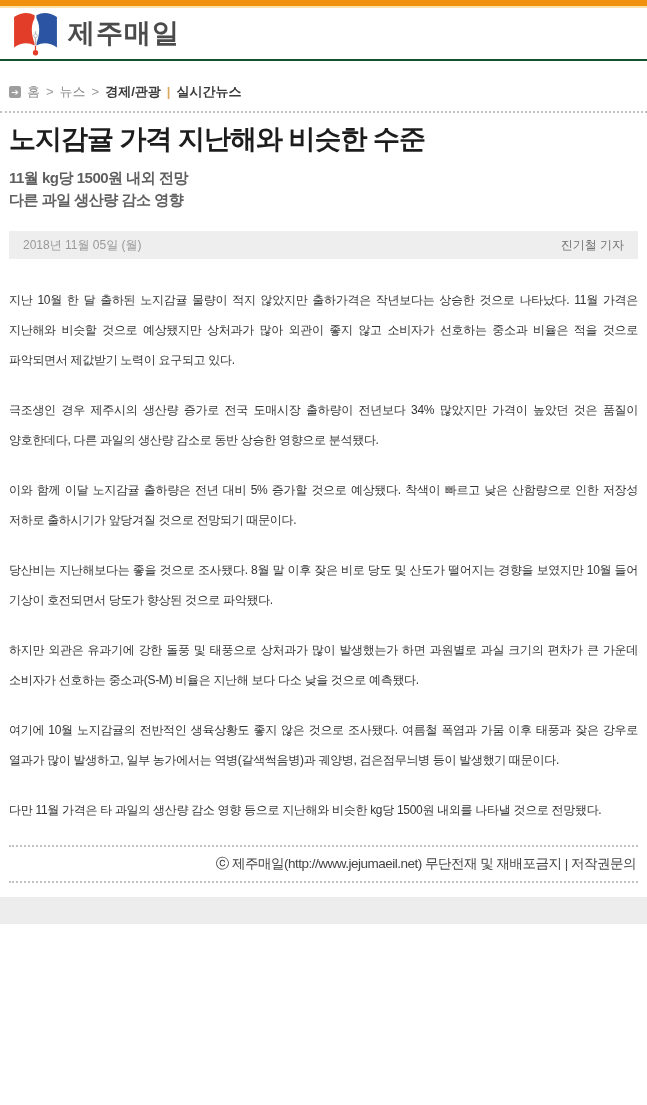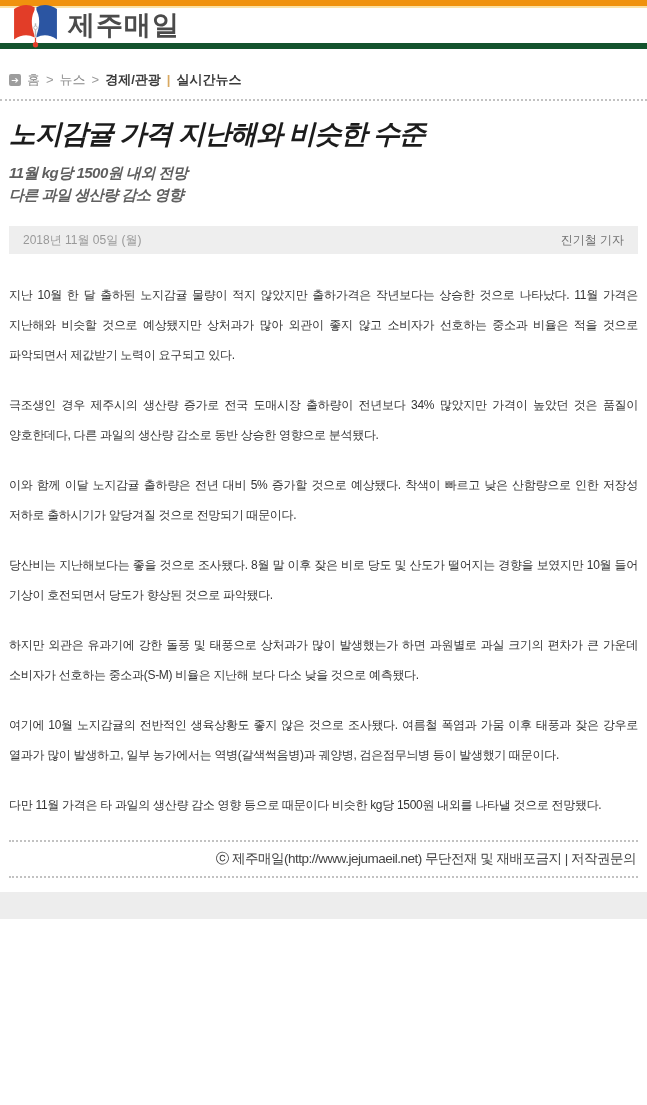--- a/index.html
+++ b/index.html
@@ -8,21 +8,21 @@
     width:647px; min-height:1105px; margin:0 auto; position:relative;
     font-family:"Liberation Sans","DejaVu Sans",sans-serif;
     -webkit-font-smoothing:antialiased;
   }
 
   
   .top-bar { height:8px; background:#f0920e; border-bottom:2px solid #fbe2a6; }
 
   
   .site-header {
-    height:41px; background:#fff; border-bottom:6px solid #14532d;
+    height:53px; background:#fff; border-bottom:2px solid #14532d;
     display:flex; align-items:center; padding:0 0 0 12px;
   }
   .logo { display:flex; align-items:center; gap:9px; cursor:pointer; text-decoration:none; }
   .logo svg { display:block; }
   .site-name {
     font-size:27px; font-weight:bold; color:#4b4b4b; letter-spacing:1px;
     line-height:1;
   }
 
   
@@ -36,21 +36,21 @@
     display:inline-block; flex:0 0 auto;
   }
   .bc-link { color:#8a8a8a; text-decoration:none; cursor:pointer; }
   .bc-sep { color:#9a9a9a; }
   .bc-strong { color:#3a3a3a; font-weight:bold; text-decoration:none; cursor:pointer; }
   .bc-pipe { color:#d9a961; font-weight:bold; }
 
   .dotted-line { border-top:2px dotted #c2c2c2; margin-top:12px; }
 
   
-  .article-head { margin:16px 9px 0 9px;font-style:italic; }
+  .article-head { margin:9px 9px 0 9px; }
   .article-title {
     font-size:27px; font-weight:bold; color:#1c1c1c; letter-spacing:-1px;
     line-height:1.3;
   }
   .article-subtitles { margin-top:10px; }
   .subtitle-line {
     font-size:15px; color:#5f5f5f; font-weight:bold; letter-spacing:-0.5px;
     line-height:22px;
   }
 
@@ -137,21 +137,21 @@
   <span class="reporter-text">진기철 기자</span>
 </div>
 
 <article class="article-body">
   <p>지난 10월 한 달 출하된 노지감귤 물량이 적지 않았지만 출하가격은 작년보다는 상승한 것으로 나타났다. 11월 가격은 지난해와 비슷할 것으로 예상됐지만 상처과가 많아 외관이 좋지 않고 소비자가 선호하는 중소과 비율은 적을 것으로 파악되면서 제값받기 노력이 요구되고 있다.</p>
   <p>극조생인 경우 제주시의 생산량 증가로 전국 도매시장 출하량이 전년보다 34% 많았지만 가격이 높았던 것은 품질이 양호한데다, 다른 과일의 생산량 감소로 동반 상승한 영향으로 분석됐다.</p>
   <p>이와 함께 이달 노지감귤 출하량은 전년 대비 5% 증가할 것으로 예상됐다. 착색이 빠르고 낮은 산함량으로 인한 저장성 저하로 출하시기가 앞당겨질 것으로 전망되기 때문이다.</p>
   <p>당산비는 지난해보다는 좋을 것으로 조사됐다. 8월 말 이후 잦은 비로 당도 및 산도가 떨어지는 경향을 보였지만 10월 들어 기상이 호전되면서 당도가 향상된 것으로 파악됐다.</p>
   <p>하지만 외관은 유과기에 강한 돌풍 및 태풍으로 상처과가 많이 발생했는가 하면 과원별로 과실 크기의 편차가 큰 가운데 소비자가 선호하는 중소과(S-M) 비율은 지난해 보다 다소 낮을 것으로 예측됐다.</p>
   <p>여기에 10월 노지감귤의 전반적인 생육상황도 좋지 않은 것으로 조사됐다. 여름철 폭염과 가뭄 이후 태풍과 잦은 강우로 열과가 많이 발생하고, 일부 농가에서는 역병(갈색썩음병)과 궤양병, 검은점무늬병 등이 발생했기 때문이다.</p>
-  <p>다만 11월 가격은 타 과일의 생산량 감소 영향 등으로 때문이다 비슷한 kg당 1500원 내외를 나타낼 것으로 전망됐다.</p>
+  <p>다만 11월 가격은 타 과일의 생산량 감소 영향 등으로 지난해와 비슷한 kg당 1500원 내외를 나타낼 것으로 전망됐다.</p>
 </article>
 
 <div class="copyright-row">
   <span>ⓒ 제주매일(http://www.jejumaeil.net) 무단전재 및 재배포금지</span>
   <span>|</span>
   <a class="copyright-contact">저작권문의</a>
 </div>
 
 <div class="bottom-strip">
   

